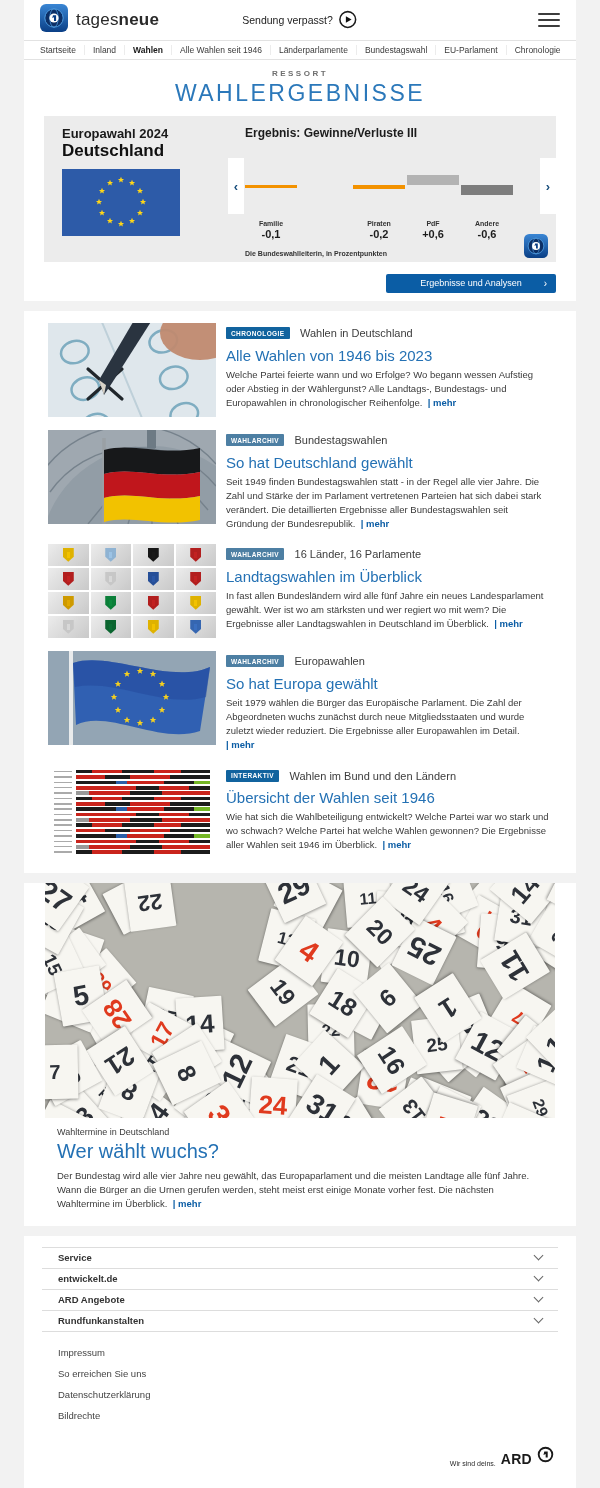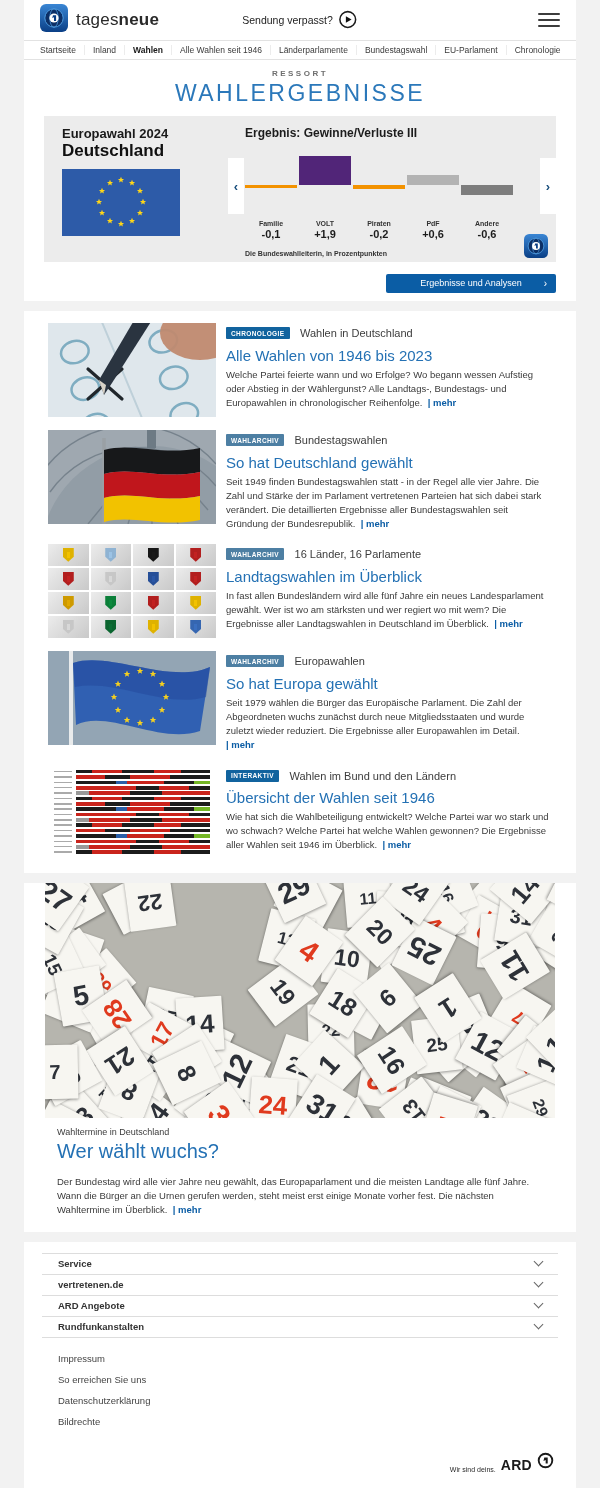--- a/index.html
+++ b/index.html
@@ -70,21 +70,21 @@
   .tlv2{background:linear-gradient(90deg,#1c1c1c 0 30%,#2a5fa8 30% 38%,#c9241c 38% 66%,#1c1c1c 66% 88%,#74b626 88% 100%)}
   .tlv3{background:linear-gradient(90deg,#c9241c 0 45%,#1c1c1c 45% 62%,#c9241c 62% 84%,#1c1c1c 84% 100%)}
   .tlv4{background:linear-gradient(90deg,#9a9a9a 0 10%,#c9241c 10% 40%,#1c1c1c 40% 64%,#c9241c 64% 100%)}
   
   .feature{padding-bottom:14px}
   .feature-img{margin:10px 21px 0;height:235px;position:relative;overflow:hidden;background:#b6b5ae;cursor:pointer}
   .cal-card{position:absolute;width:46px;height:54px;background:#f7f6f1;box-shadow:0 1px 3px rgba(0,0,0,.4);display:flex;align-items:center;justify-content:center;font-weight:700;color:#2d3138;border-radius:1px}
   .cal-card.red{color:#e03a1e}
   .f-kicker{margin:9px 33px 0;font-size:9px;color:#3c3c3c}
   .f-title{margin:3px 33px 0;font-size:20px;color:#2471b4;font-weight:400;cursor:pointer}
-  .f-text{margin:12px 33px 0;font-size:9.5px;line-height:1.5;color:#3a3a3a;max-width:485px}
+  .f-text{margin:6px 33px 0;font-size:9.5px;line-height:1.5;color:#3a3a3a;max-width:485px}
   
   .footer-block{padding-top:11px;padding-bottom:16px}
   .accordion{margin:0 18px;border-top:1px solid #ddd}
   .acc-row{height:21px;display:flex;align-items:center;justify-content:space-between;border-bottom:1px solid #ddd;padding:0 16px;font-size:9.5px;font-weight:700;color:#333;cursor:pointer}
   .chev-down{width:7px;height:7px;border-right:1.4px solid #666;border-bottom:1.4px solid #666;transform:rotate(45deg);margin-top:-4px}
   .f-links{margin:10px 34px 0}
   .f-link{font-size:9.5px;color:#444;height:21px;display:flex;align-items:center;cursor:pointer}
   .ard-line{display:flex;justify-content:flex-end;align-items:flex-end;gap:5px;margin:20px 22px 12px;cursor:pointer}
   .ard-claim{font-size:7px;color:#2a2a2a}
   .ard-brand{font-size:14px;font-weight:800;color:#1a1a1a;letter-spacing:.3px}
@@ -169,25 +169,20 @@
           <use href="#stA" transform="translate(40,22)"></use>
             <use href="#stA" transform="translate(48,14)"></use>
         </svg>
       </div>
       <div class="hero-chart-title">Ergebnis: Gewinne/Verluste III</div>
 
       <div class="hc-col hc-c0">
         <div class="hc-bar"></div>
         <div class="hc-name">Familie</div>
         <div class="hc-val">-0,1</div>
-      </div>
-      <div class="hc-col hc-c1">
-        <div class="hc-bar"></div>
-        <div class="hc-name">VOLT</div>
-        <div class="hc-val">+1,9</div>
       </div>
       <div class="hc-col hc-c2">
         <div class="hc-bar"></div>
         <div class="hc-name">Piraten</div>
         <div class="hc-val">-0,2</div>
       </div>
       <div class="hc-col hc-c3">
         <div class="hc-bar"></div>
         <div class="hc-name">PdF</div>
         <div class="hc-val">+0,6</div>
@@ -522,21 +517,21 @@
     <p class="f-text"><span>Der Bundestag wird alle vier Jahre neu gewählt, das Europaparlament und die meisten Landtage alle fünf Jahre. Wann die Bürger an die Urnen gerufen werden, steht meist erst einige Monate vorher fest. Die nächsten Wahltermine im Überblick.</span>&nbsp; <span class="mehr">| mehr</span></p>
   </section>
 
   <section class="block footer-block">
     <div class="accordion">
       <div class="acc-row">
         <span>Service</span>
         <span class="chev-down"></span>
       </div>
       <div class="acc-row">
-        <span>vertretenen.de</span>
+        <span>entwickelt.de</span>
         <span class="chev-down"></span>
       </div>
       <div class="acc-row">
         <span>ARD Angebote</span>
         <span class="chev-down"></span>
       </div>
       <div class="acc-row">
         <span>Rundfunkanstalten</span>
         <span class="chev-down"></span>
       </div>

